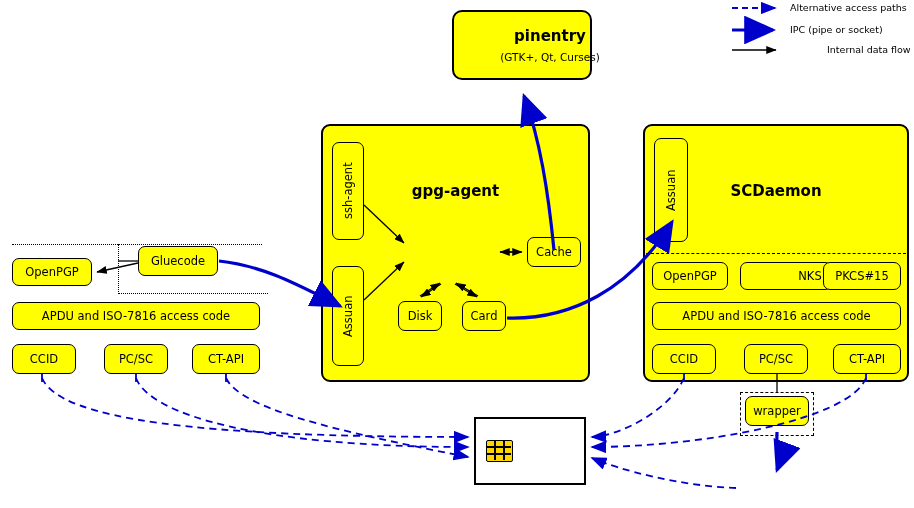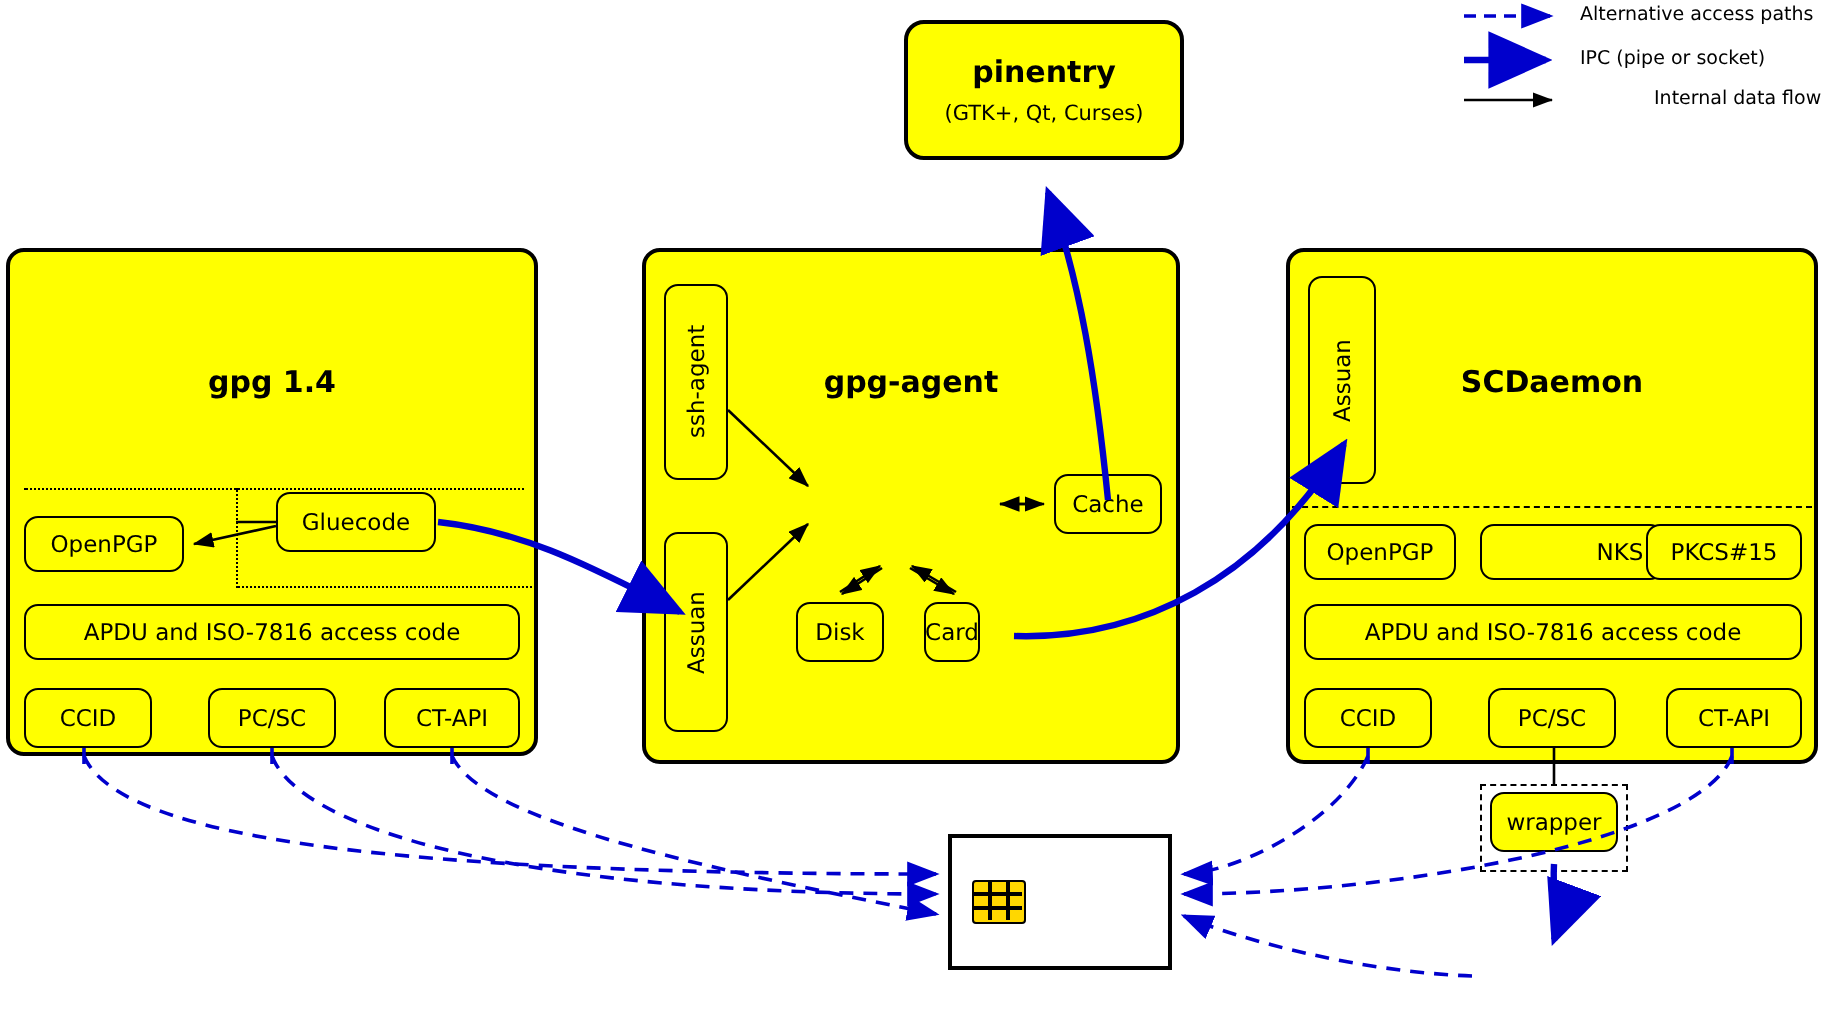--- a/index.html
+++ b/index.html
@@ -51,29 +51,26 @@
     <line x1="732" y1="8" x2="775" y2="8" stroke="#0000cc" stroke-width="1.8" stroke-dasharray="6,4" marker-end="url(#mk-blue-thin)"></line>
     <line x1="732" y1="30" x2="773" y2="30" stroke="#0000cc" stroke-width="3.2" marker-end="url(#mk-blue-thick)"></line>
     <line x1="732" y1="50" x2="776" y2="50" stroke="#000000" stroke-width="1.3" marker-end="url(#mk-black)"></line>
   </svg>
 
   <div class="legend" style="left:790px;top:2px;">Alternative access paths</div>
   <div class="legend" style="left:790px;top:24px;">IPC (pipe or socket)</div>
   <div class="legend" style="left:790px;top:44px;padding-left:37px;">Internal data flow</div>
 
   <div class="panel" style="left:452px;top:10px;width:140px;height:70px;border-radius:10px;">
-    <div class="stack" style="width:100%;height:100%;">
+    <div class="stack" style="width:100%;height:100%;padding-left:28px;">
       <div class="big">pinentry</div>
       <div class="sub" style="margin-top:6px;">(GTK+, Qt, Curses)</div>
     </div>
   </div>
 
-  <div class="panel" style="left:3px;top:124px;width:266px;height:254px;">
-    <div class="panel-title" style="top:56px;">gpg 1.4</div>
-  </div>
 
   <div class="dotbox" style="left:12px;top:244px;width:250px;height:50px;
        border-top:1.5px dotted #000;border-left:none;border-right:none;border-bottom:none;"></div>
   <div class="dotbox" style="left:118px;top:244px;width:0px;height:50px;
        border-left:1.5px dotted #000;border-top:none;border-right:none;border-bottom:none;"></div>
   <div class="dotbox" style="left:118px;top:293px;width:150px;height:0px;
        border-top:1.5px dotted #000;border-left:none;border-right:none;border-bottom:none;"></div>
 
   <div class="node" style="left:12px;top:258px;width:80px;height:28px;">OpenPGP</div>
   <div class="node" style="left:138px;top:246px;width:80px;height:30px;">Gluecode</div>
@@ -85,21 +82,21 @@
   <div class="panel" style="left:321px;top:124px;width:269px;height:258px;">
     <div class="panel-title" style="top:56px;">gpg-agent</div>
   </div>
 
   <div class="node vert" style="left:332px;top:142px;width:32px;height:98px;">ssh-agent</div>
   <div class="node vert" style="left:332px;top:266px;width:32px;height:100px;">Assuan</div>
 
 
   <div class="node" style="left:527px;top:237px;width:54px;height:30px;">Cache</div>
   <div class="node" style="left:398px;top:301px;width:44px;height:30px;">Disk</div>
-  <div class="node" style="left:462px;top:301px;width:28px;height:30px;">Card</div>
+  <div class="node" style="left:462px;top:301px;width:44px;height:30px;">Card</div>
 
   <div class="panel" style="left:643px;top:124px;width:266px;height:258px;">
     <div class="panel-title" style="top:56px;">SCDaemon</div>
   </div>
 
   <div class="node vert" style="left:654px;top:138px;width:34px;height:104px;">Assuan</div>
 
   <div class="hline-dash" style="left:646px;top:253px;width:260px;"></div>
 
   <div class="node" style="left:652px;top:262px;width:76px;height:28px;">OpenPGP</div>

